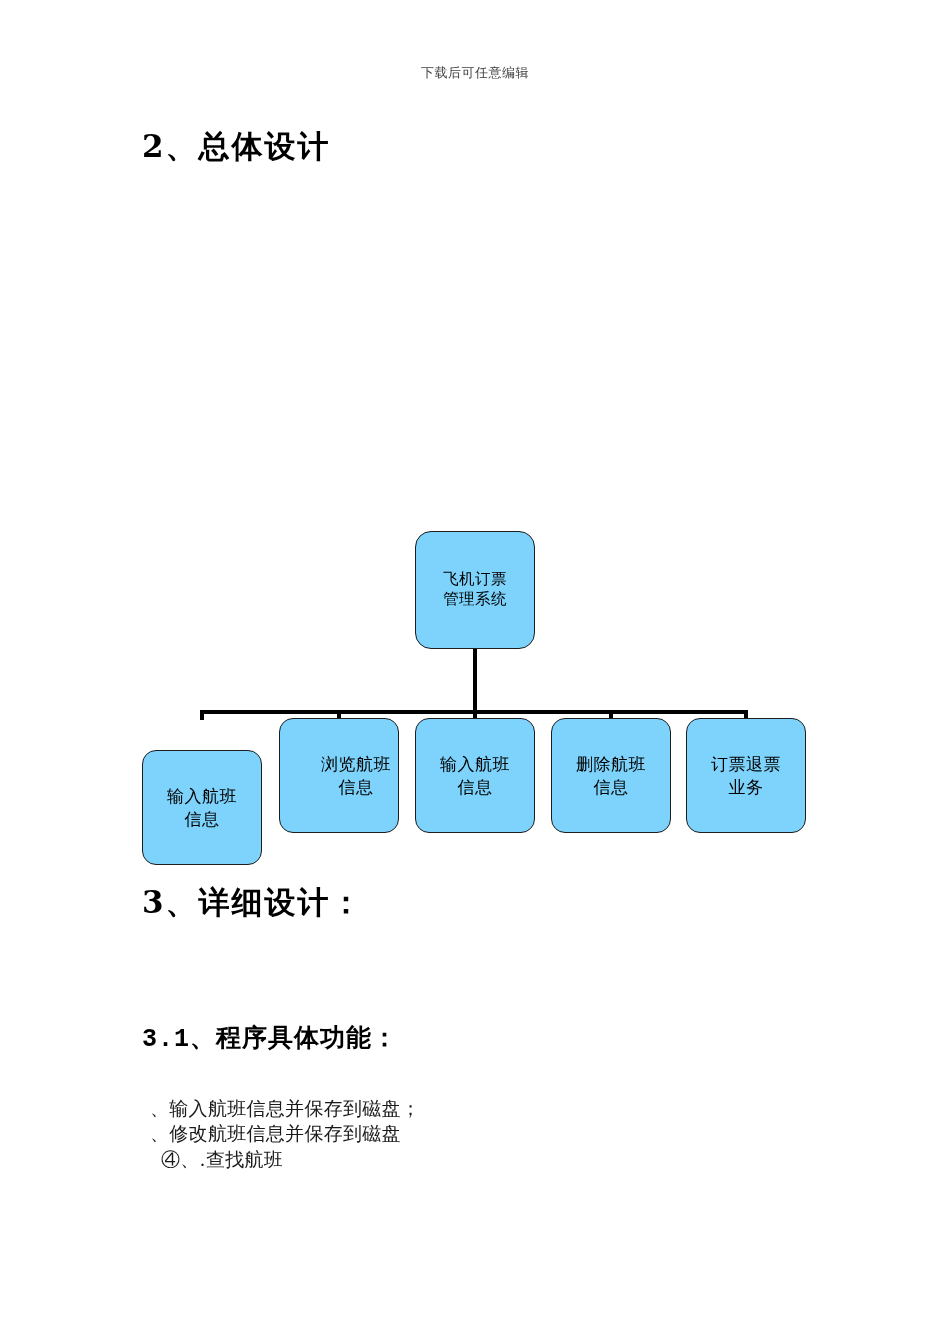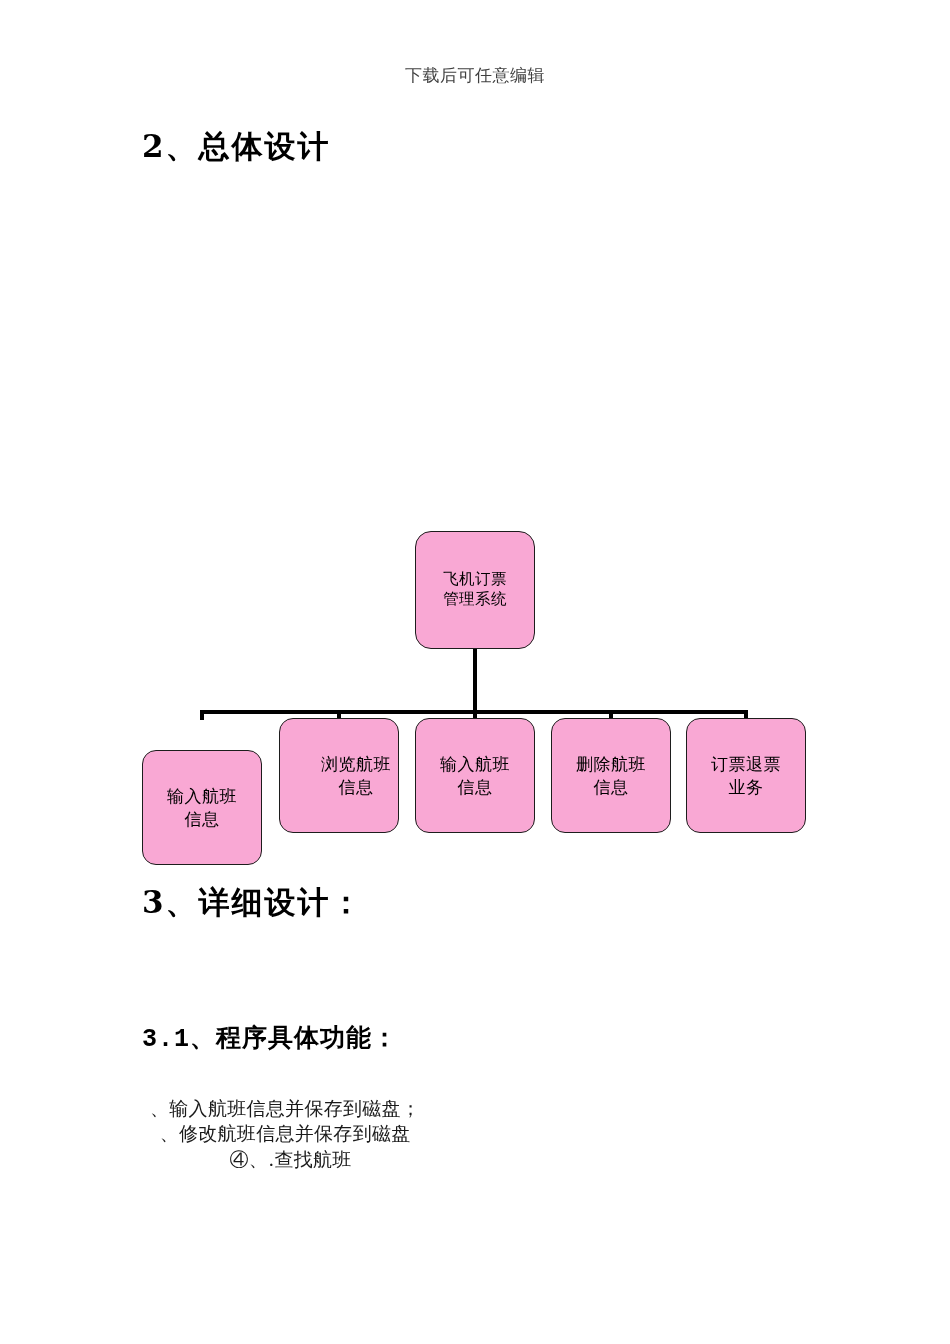--- a/index.html
+++ b/index.html
@@ -17,21 +17,21 @@
   }
 
   
   .page-header {
     position: absolute;
     top: 64px;
     left: 0;
     width: 950px;
     text-align: center;
     font-family: "DejaVu Serif", "Liberation Serif", serif;
-    font-size: 17px;
+    font-size: 13px;
     color: #3f3f3f;
     letter-spacing: 0.5px;
   }
 
   
   .h-major {
     position: absolute;
     left: 142px;
     font-family: "DejaVu Serif", "Liberation Serif", serif;
     font-weight: bold;
@@ -64,21 +64,21 @@
     height: 1344px;
     pointer-events: none;
   }
   #org-chart .conn {
     pointer-events: auto;
   }
 
   .node {
     position: absolute;
     box-sizing: border-box;
-    background: #f9a8d4;
+    background: #7dd3fc;
     border: 1.6px solid #1d1d1d;
     border-radius: 14px;
     display: flex;
     align-items: center;
     justify-content: center;
     text-align: center;
   }
   .node-label {
     display: block;
     white-space: pre-line;
@@ -118,21 +118,20 @@
   
   .func-list {
     position: absolute;
     left: 150px;
     top: 1096px;
     font-family: "DejaVu Serif", "Liberation Serif", serif;
     font-size: 19px;
     line-height: 1.33;
     color: #1a1a1a;
     letter-spacing: 0.3px;
-    text-align: center;
   }
   .func-item {
     white-space: nowrap;
   }
   .func-item.indented {
     padding-left: 11px;
   }
 </style>
 </head>
 <body>

